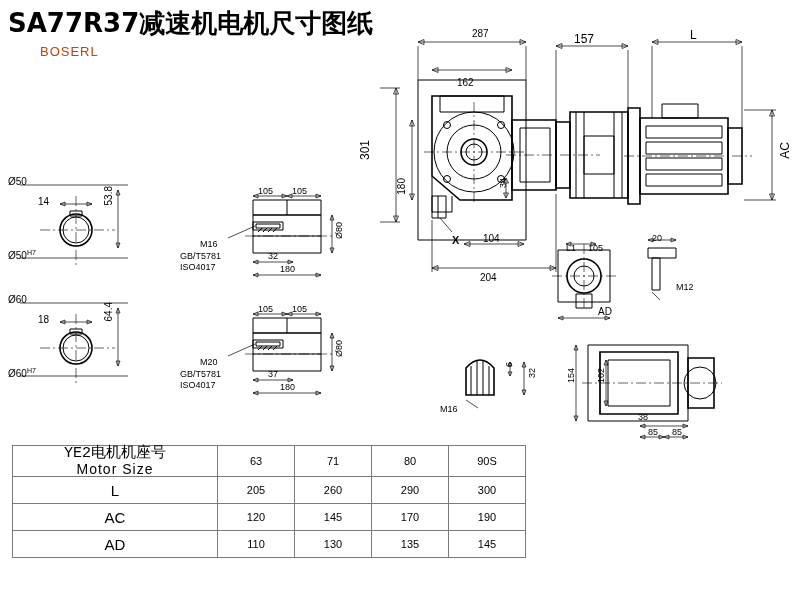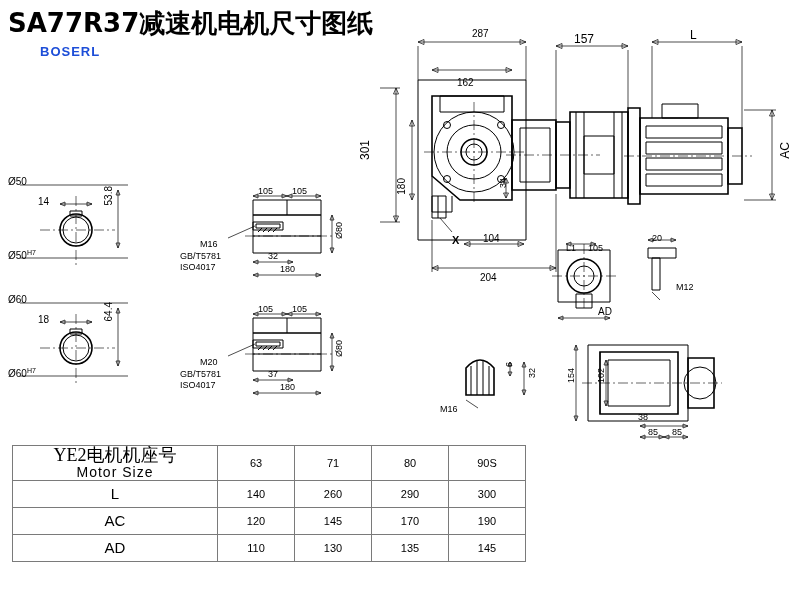--- a/index.html
+++ b/index.html
@@ -16,22 +16,22 @@
   
   .title{
     position:absolute;left:8px;top:6px;
     font-size:26px;font-weight:bold;
     letter-spacing:0px;
     font-family:"DejaVu Sans", sans-serif;
     white-space:nowrap;
   }
   .brand{
     position:absolute;left:40px;top:44px;
-    font-size:13px;font-weight:bold;
-    color:#1d4ed8;
+    font-size:13px;font-weight:normal;
+    color:#c2410c;
     letter-spacing:1px;
     font-family:"Liberation Sans", sans-serif;
   }
 
   
   .lbl{position:absolute;font-size:10px;font-family:"Liberation Sans",sans-serif;white-space:nowrap;}
   .lbl.sm{font-size:9px;}
   .vlbl{position:absolute;font-size:10px;writing-mode:vertical-rl;transform:rotate(180deg);white-space:nowrap;}
 
   svg{position:absolute;left:0;top:0;overflow:visible;}
@@ -52,21 +52,21 @@
   }
   .tbl td{
     border:1px solid #7a7a7a;
     text-align:center;
     font-size:11px;
     height:26px;
     padding:0 4px;
   }
   .tbl td.hcell{width:196px;font-size:15px;line-height:1.05;}
   .tbl td.num{width:68px;}
-  .tbl .cjk{font-family:Liberation Serif, serif;font-size:18px;}
+  .tbl .cjk{font-family:Liberation Mono, monospace;font-size:15px;}
   .tbl .lat{font-family:"Liberation Sans",sans-serif;font-size:14px;letter-spacing:1px;}
 </style>
 </head>
 <body>
 
 <div class="page">
 
   <div class="title">SA77R37减速机电机尺寸图纸</div>
   <div class="brand">BOSERL</div>
 
@@ -399,21 +399,21 @@
           <div class="cjk">YE2电机机座号</div>
           <div class="lat">Motor Size</div>
         </td>
         <td class="num">63</td>
         <td class="num">71</td>
         <td class="num">80</td>
         <td class="num">90S</td>
       </tr>
       <tr>
         <td class="hcell">L</td>
-        <td class="num">140</td>
+        <td class="num">205</td>
         <td class="num">260</td>
         <td class="num">290</td>
         <td class="num">300</td>
       </tr>
       <tr>
         <td class="hcell">AC</td>
         <td class="num">120</td>
         <td class="num">145</td>
         <td class="num">170</td>
         <td class="num">190</td>

